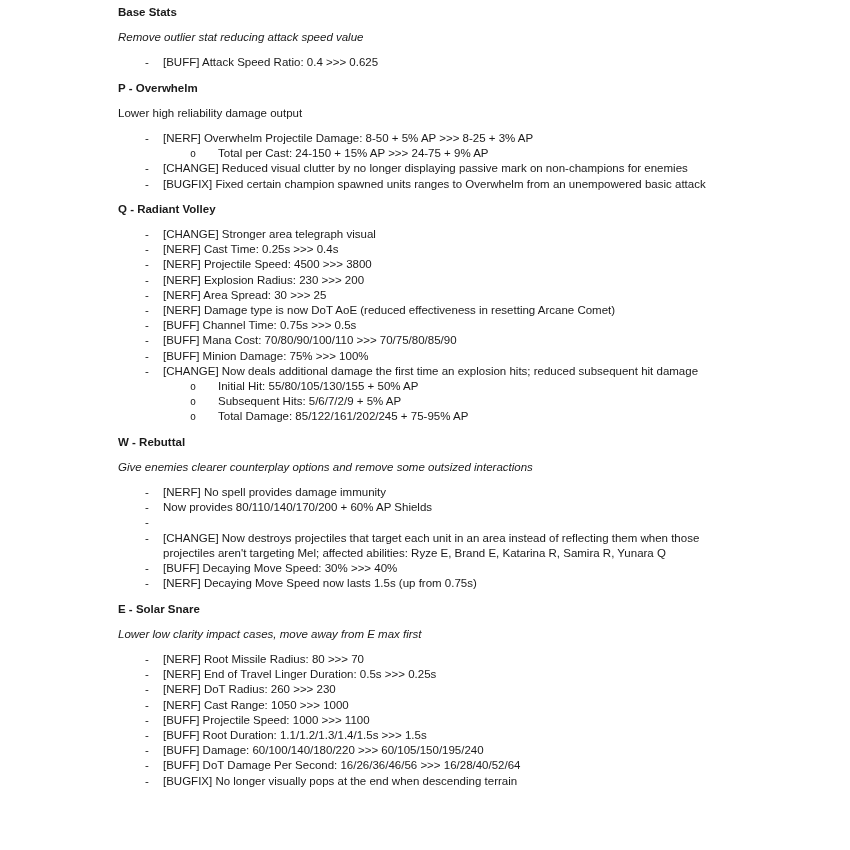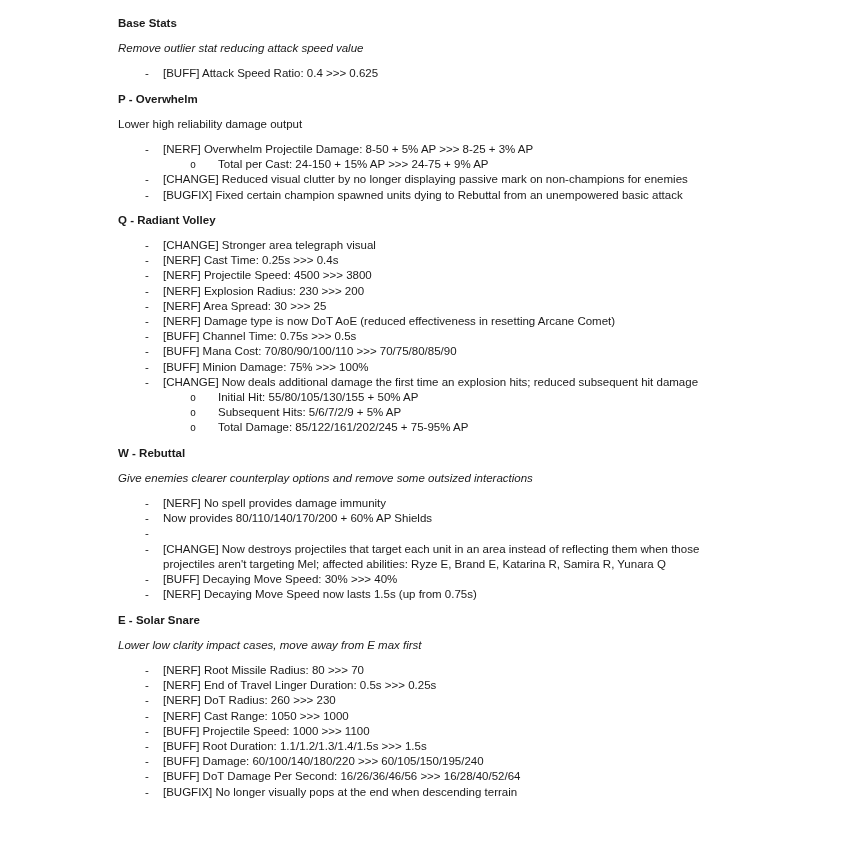--- a/index.html
+++ b/index.html
@@ -9,21 +9,21 @@
     background: #ffffff;
   }
   body {
     width: 850px;
     height: 850px;
     overflow: hidden;
     font-family: "Liberation Sans", sans-serif;
     color: #1a1a1a;
   }
   .doc {
-    padding: 16px 0 0 118px;
+    padding: 5px 0 0 118px;
     width: 760px;
     font-size: 11.5px;
     line-height: 15.2px;
   }
   .section { margin: 0; }
   .heading {
     font-size: 11.5px;
     font-weight: bold;
     margin: 0 0 10px 0;
   }
@@ -85,21 +85,21 @@
     <span class="text">Total per Cast: 24-150 + 15% AP &gt;&gt;&gt; 24-75 + 9% AP</span>
   </li>
 
   <li class="bullet level1">
     <span class="marker">-</span>
     <span class="text">[CHANGE] Reduced visual clutter by no longer displaying passive mark on non-champions for enemies</span>
   </li>
 
   <li class="bullet level1">
     <span class="marker">-</span>
-    <span class="text">[BUGFIX] Fixed certain champion spawned units dying to Rebuttal from an unempowered basic attack</span>
+    <span class="text">[BUGFIX] Fixed certain champion spawned units ranges to Overwhelm from an unempowered basic attack</span>
   </li>
 </ul>
   </section>
 
   <section class="section">
     <h2 class="heading">Q - Radiant Volley</h2>
     <ul class="bullets">
   <li class="bullet level1">
     <span class="marker">-</span>
     <span class="text">[CHANGE] Stronger area telegraph visual</span>

